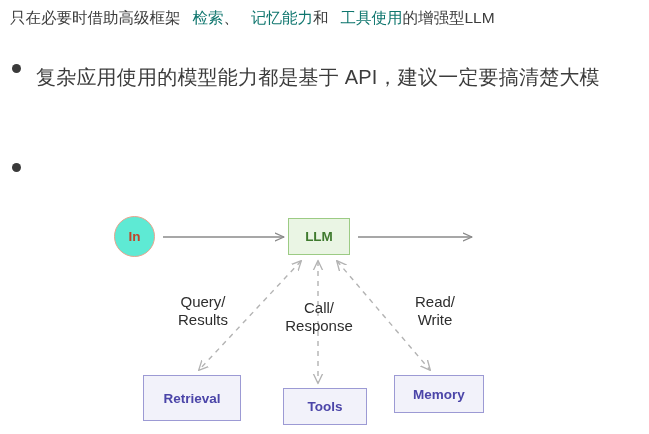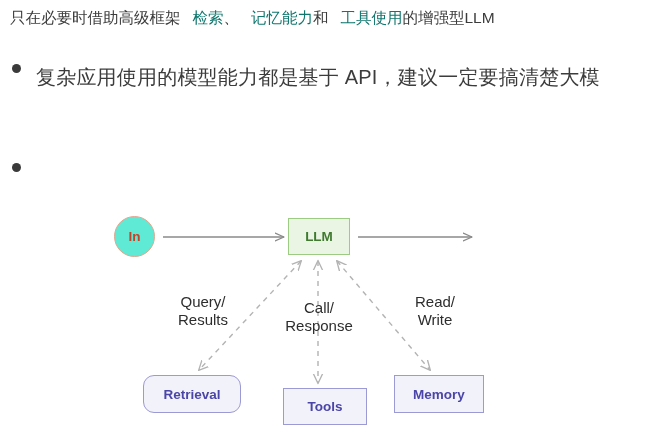--- a/index.html
+++ b/index.html
@@ -126,21 +126,21 @@
     display: flex;
     align-items: center;
     justify-content: center;
     box-sizing: border-box;
     background: #f2f2fa;
     border: 1.3px solid #9c9ad4;
     color: #4b45a8;
     font-weight: bold;
     font-size: 13.5px;
   }
-  .leaf-retrieval { left: 143px; top: 175px; width: 98px; height: 38px; border-radius: 11px; }
+  .leaf-retrieval { left: 143px; top: 175px; width: 98px; height: 46px; }
   .leaf-tools     { left: 283px; top: 188px; width: 84px; height: 37px; }
   .leaf-memory    { left: 394px; top: 175px; width: 90px; height: 38px; }
 
   .edge-label {
     position: absolute;
     text-align: center;
     font-size: 15px;
     line-height: 18px;
     color: #2d2d2d;
     white-space: pre-line;

